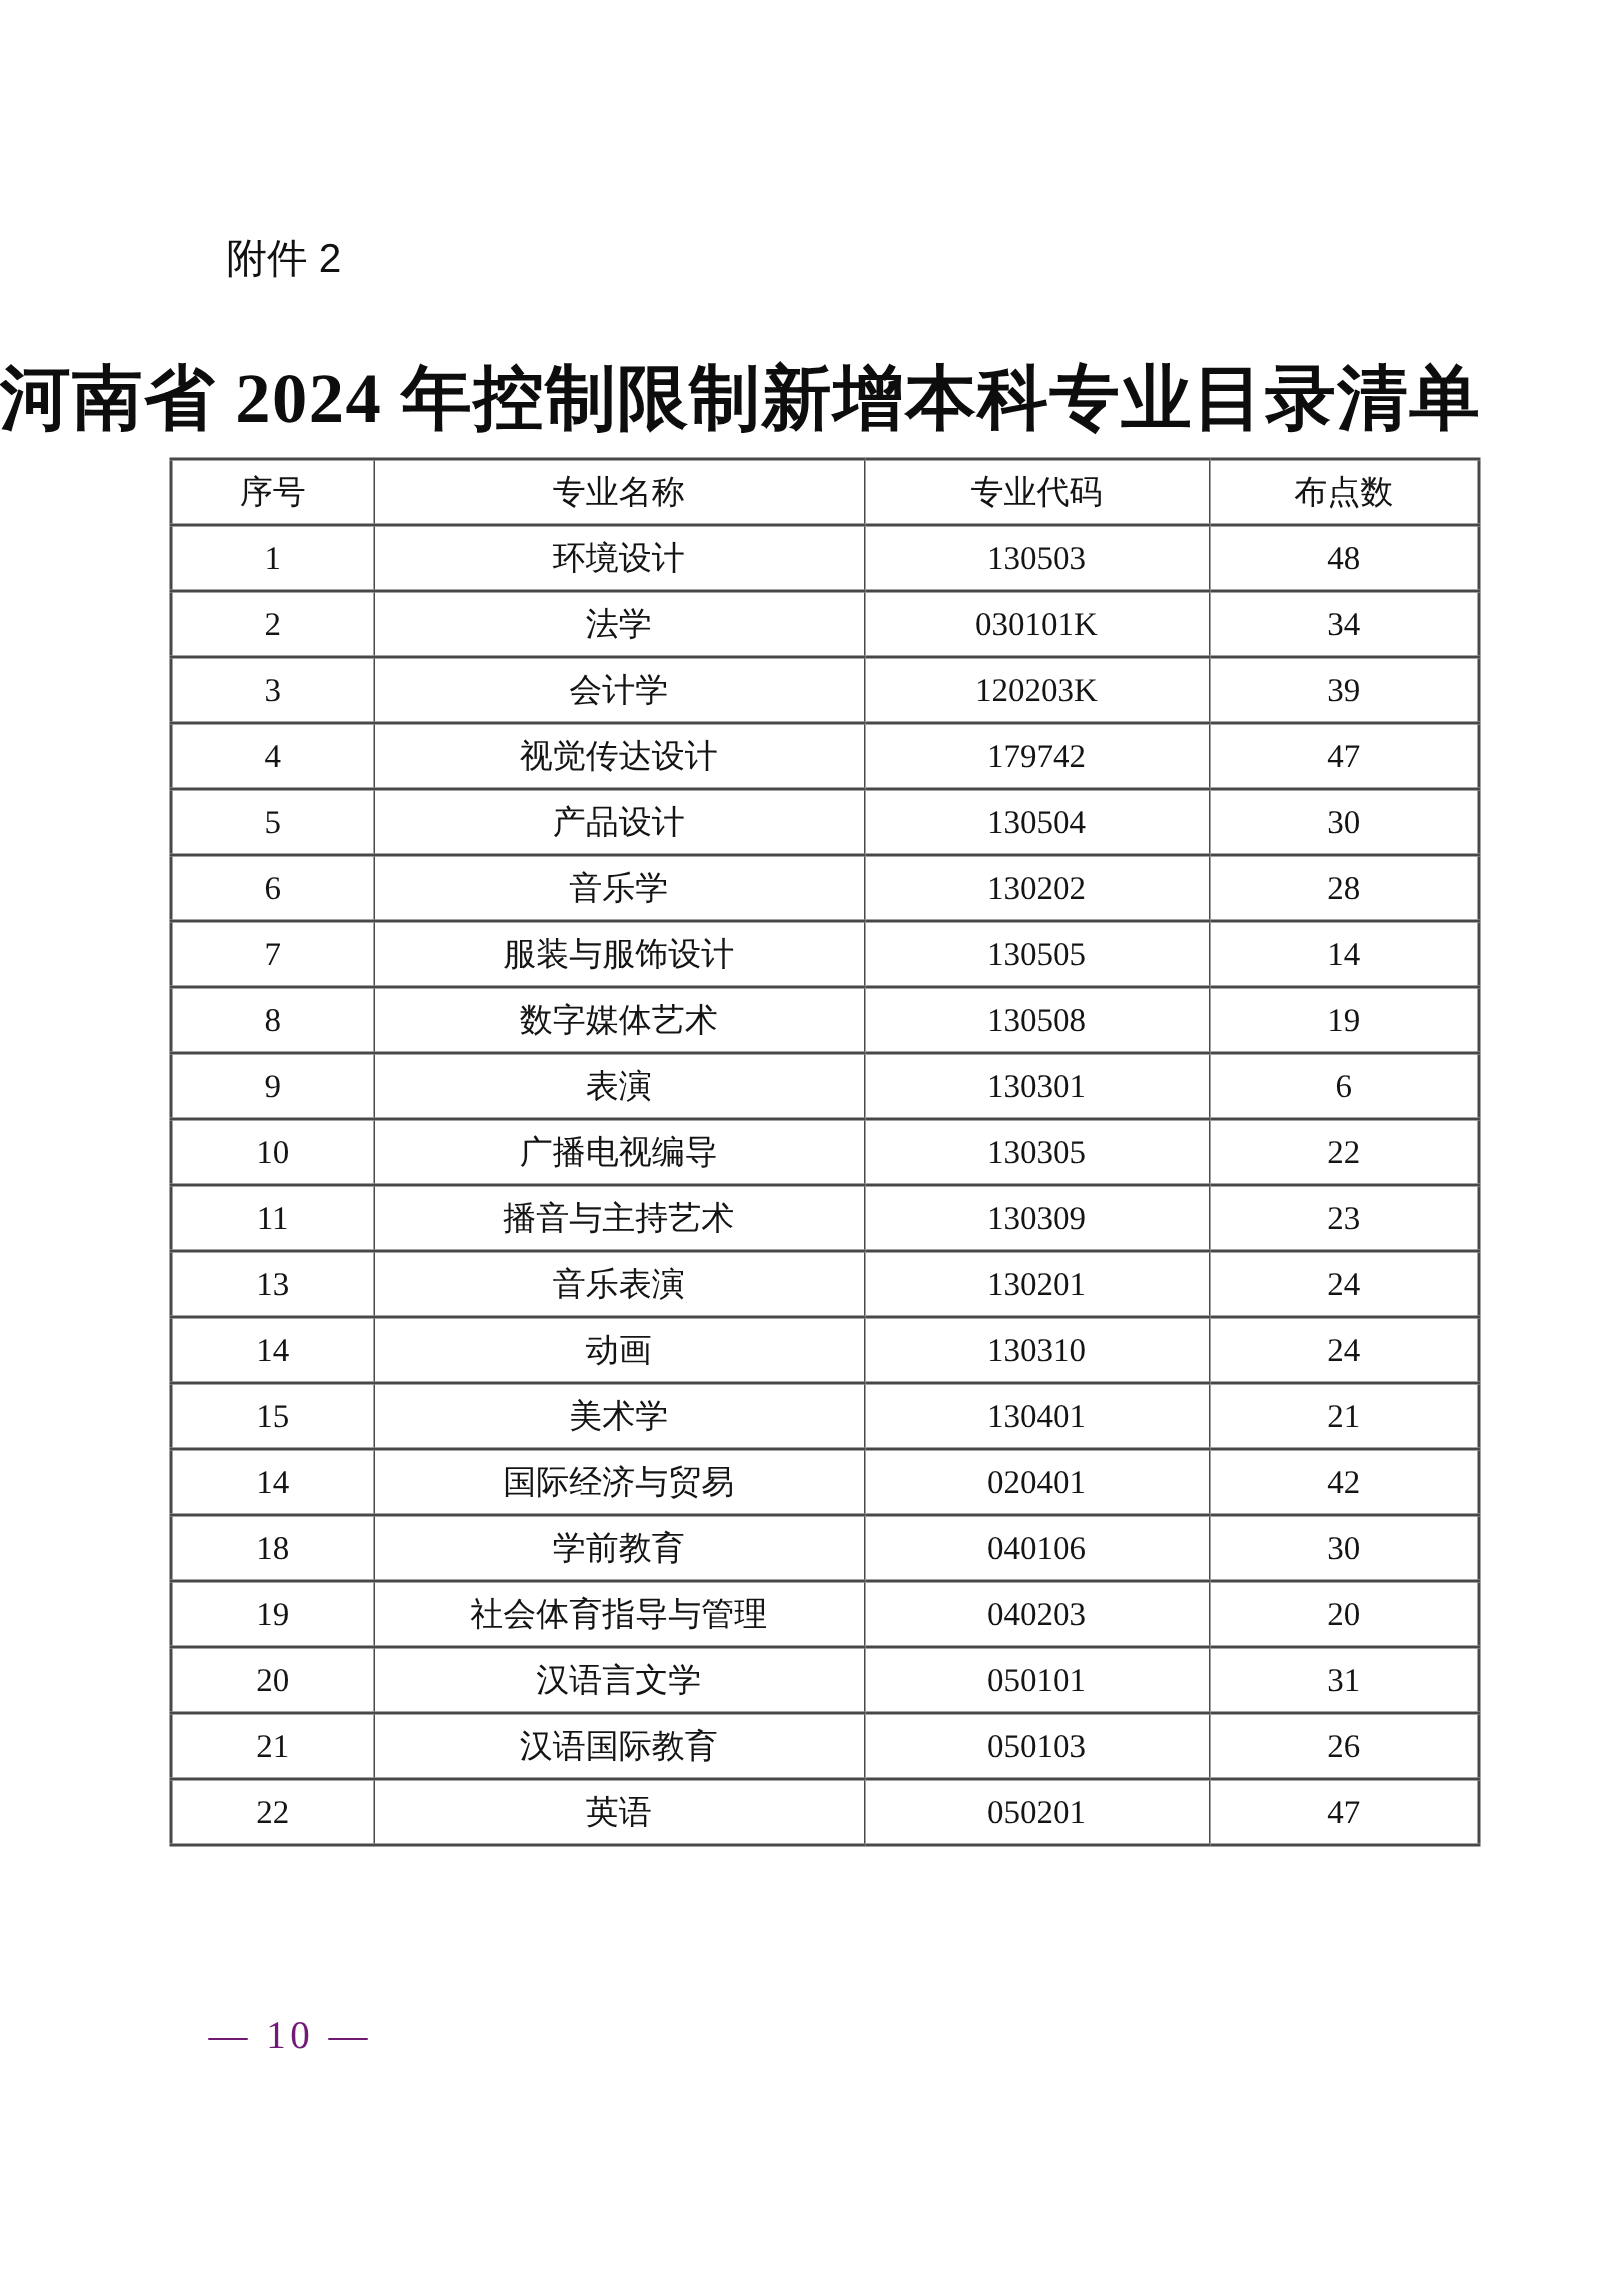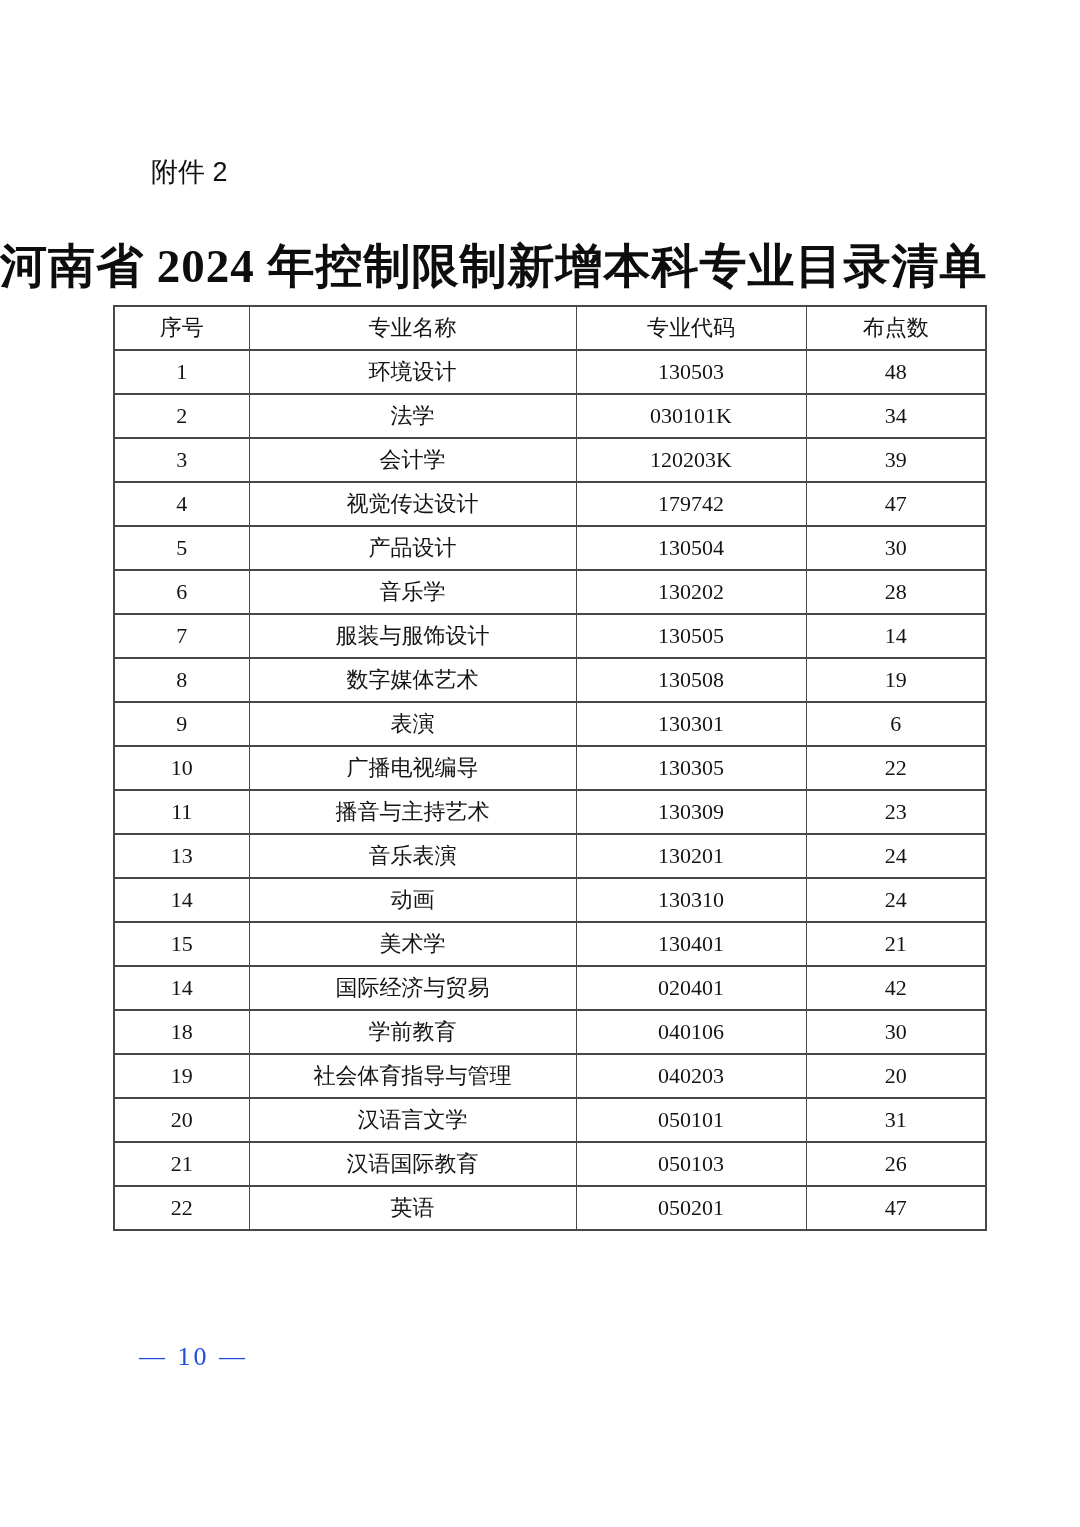--- a/index.html
+++ b/index.html
@@ -79,21 +79,21 @@
   table.doc-table td {
     font-family: "Liberation Serif", "DejaVu Serif", serif;
   }
   .page-number {
     position: absolute;
     left: 139px;
     top: 1341px;
     font-family: "Liberation Serif", "DejaVu Serif", serif;
     font-size: 26px;
     line-height: 32px;
-    color: #1d4ed8;
+    color: #701a75;
     letter-spacing: 3px;
     white-space: pre;
   }
 </style>
 </head>
 <body>
 
 <div class="page">
 
   <div class="attachment-label">附件 2</div>

